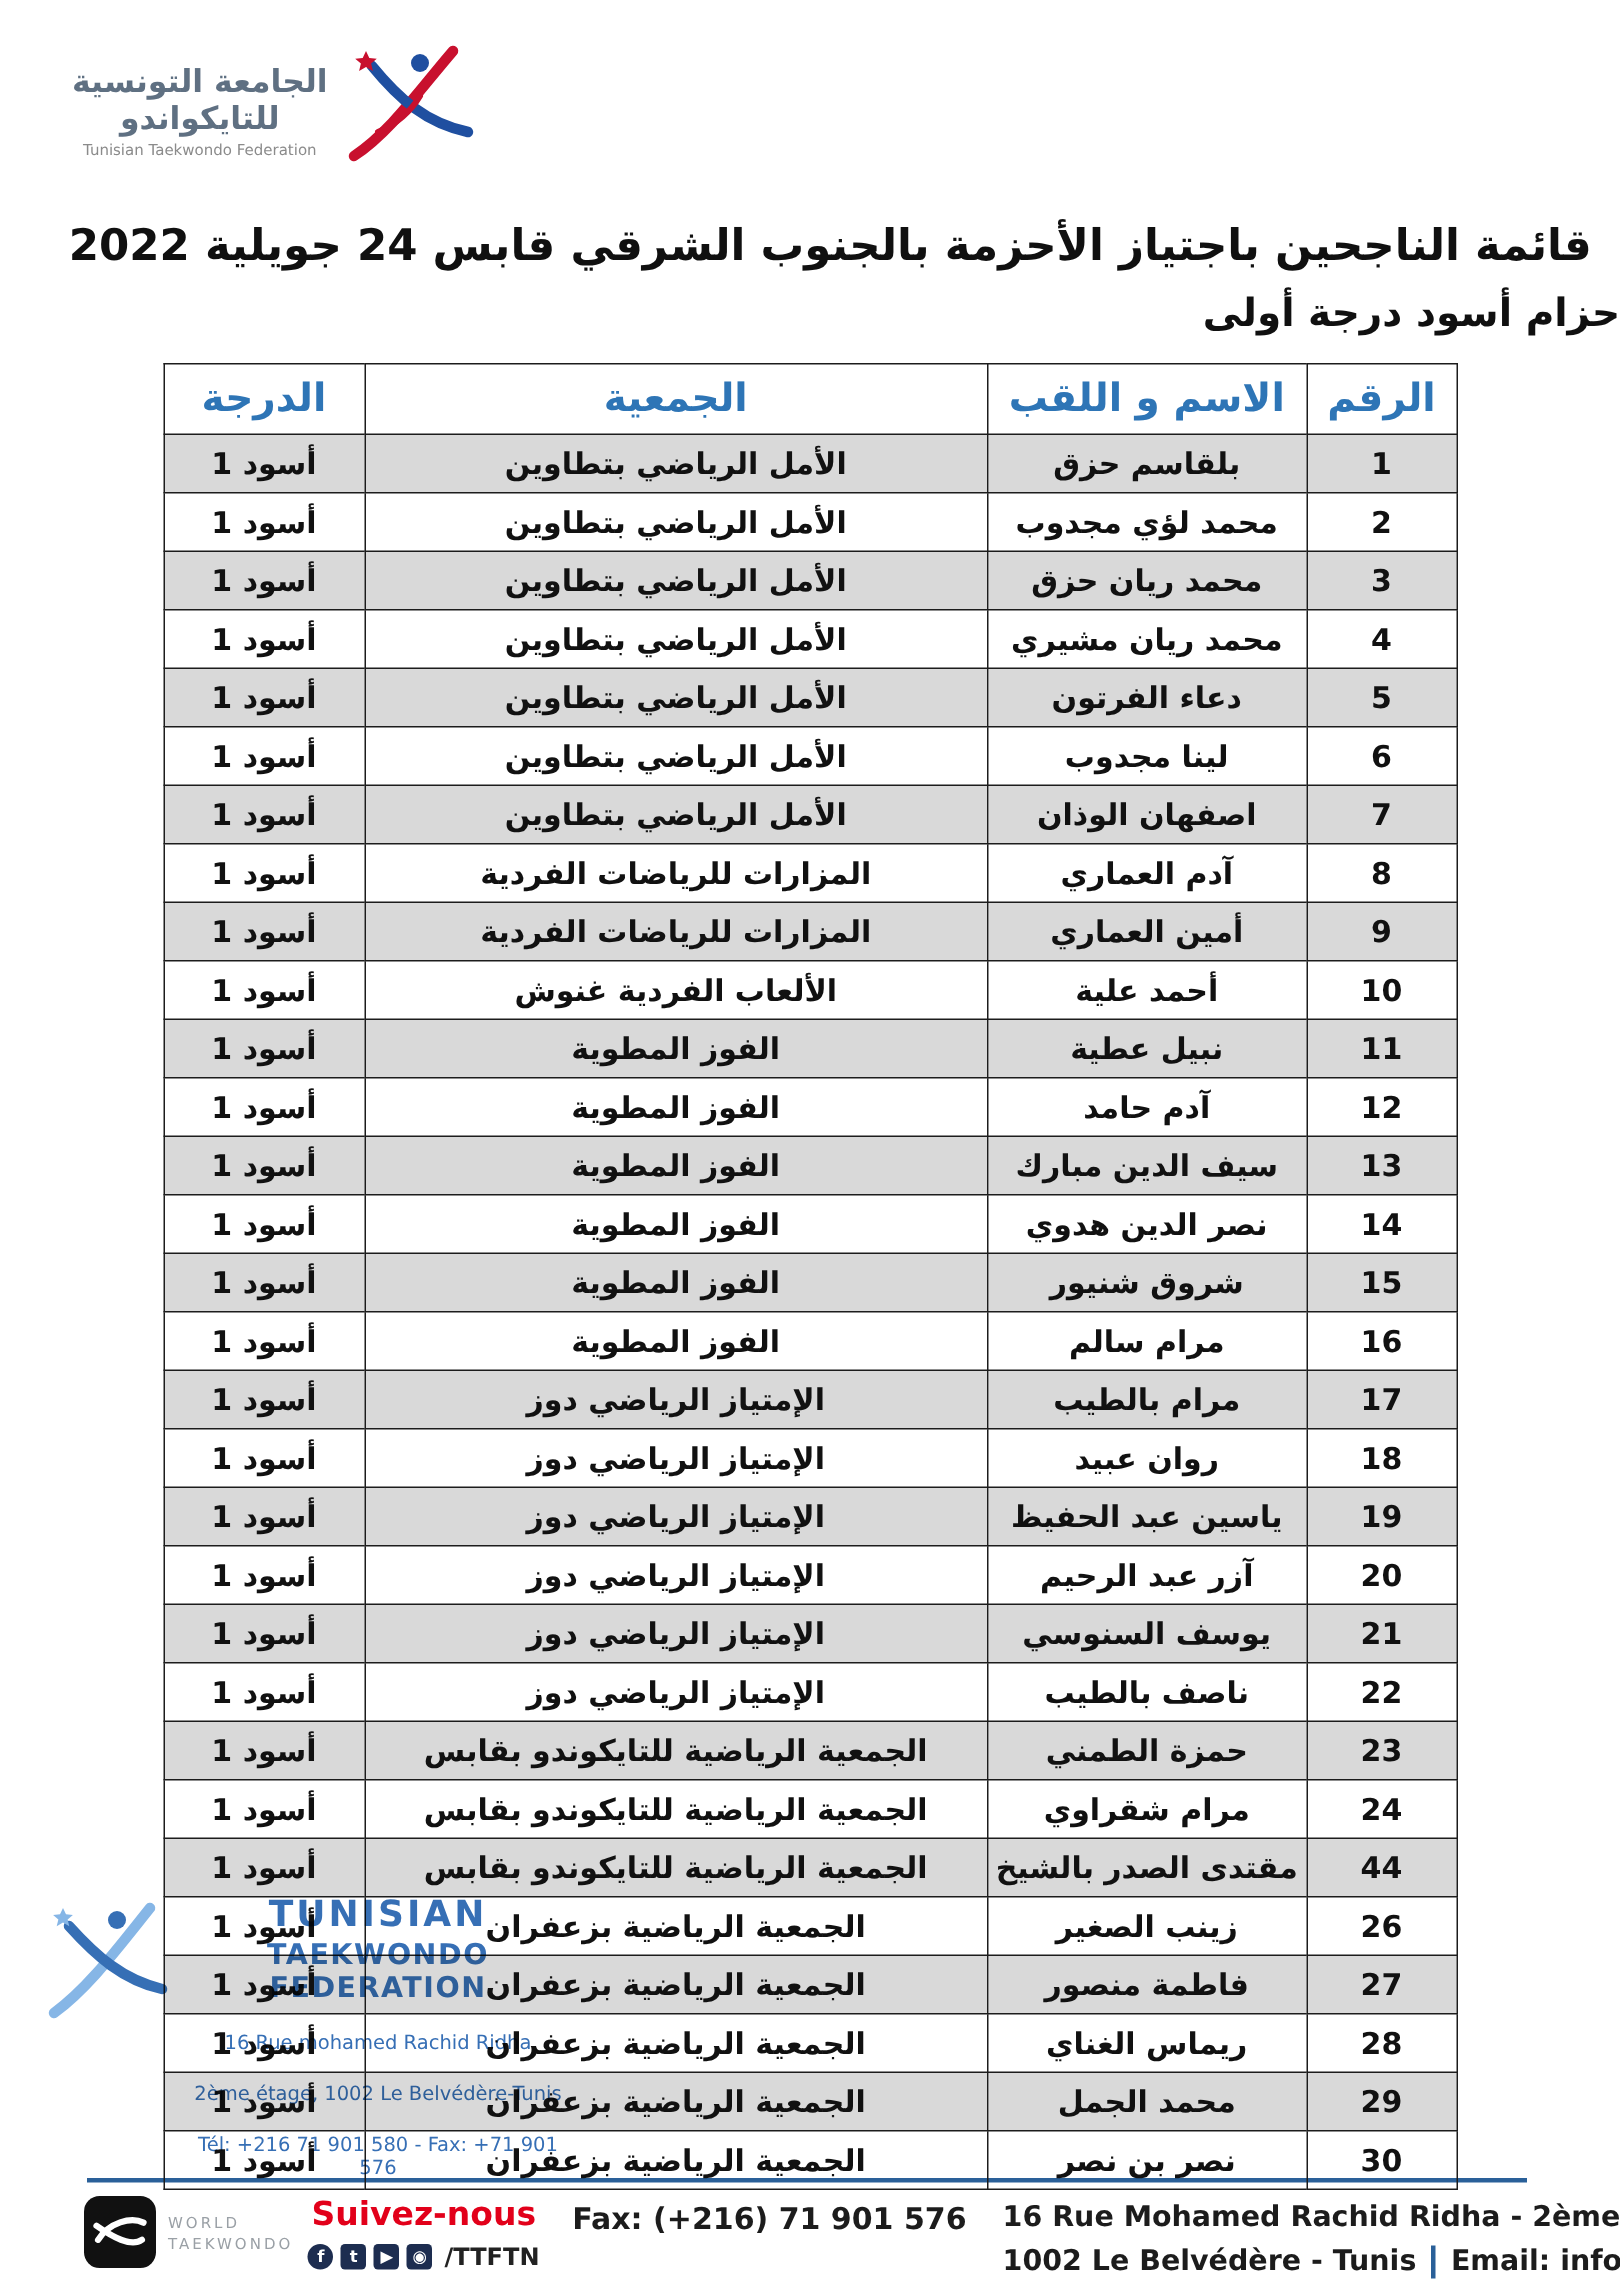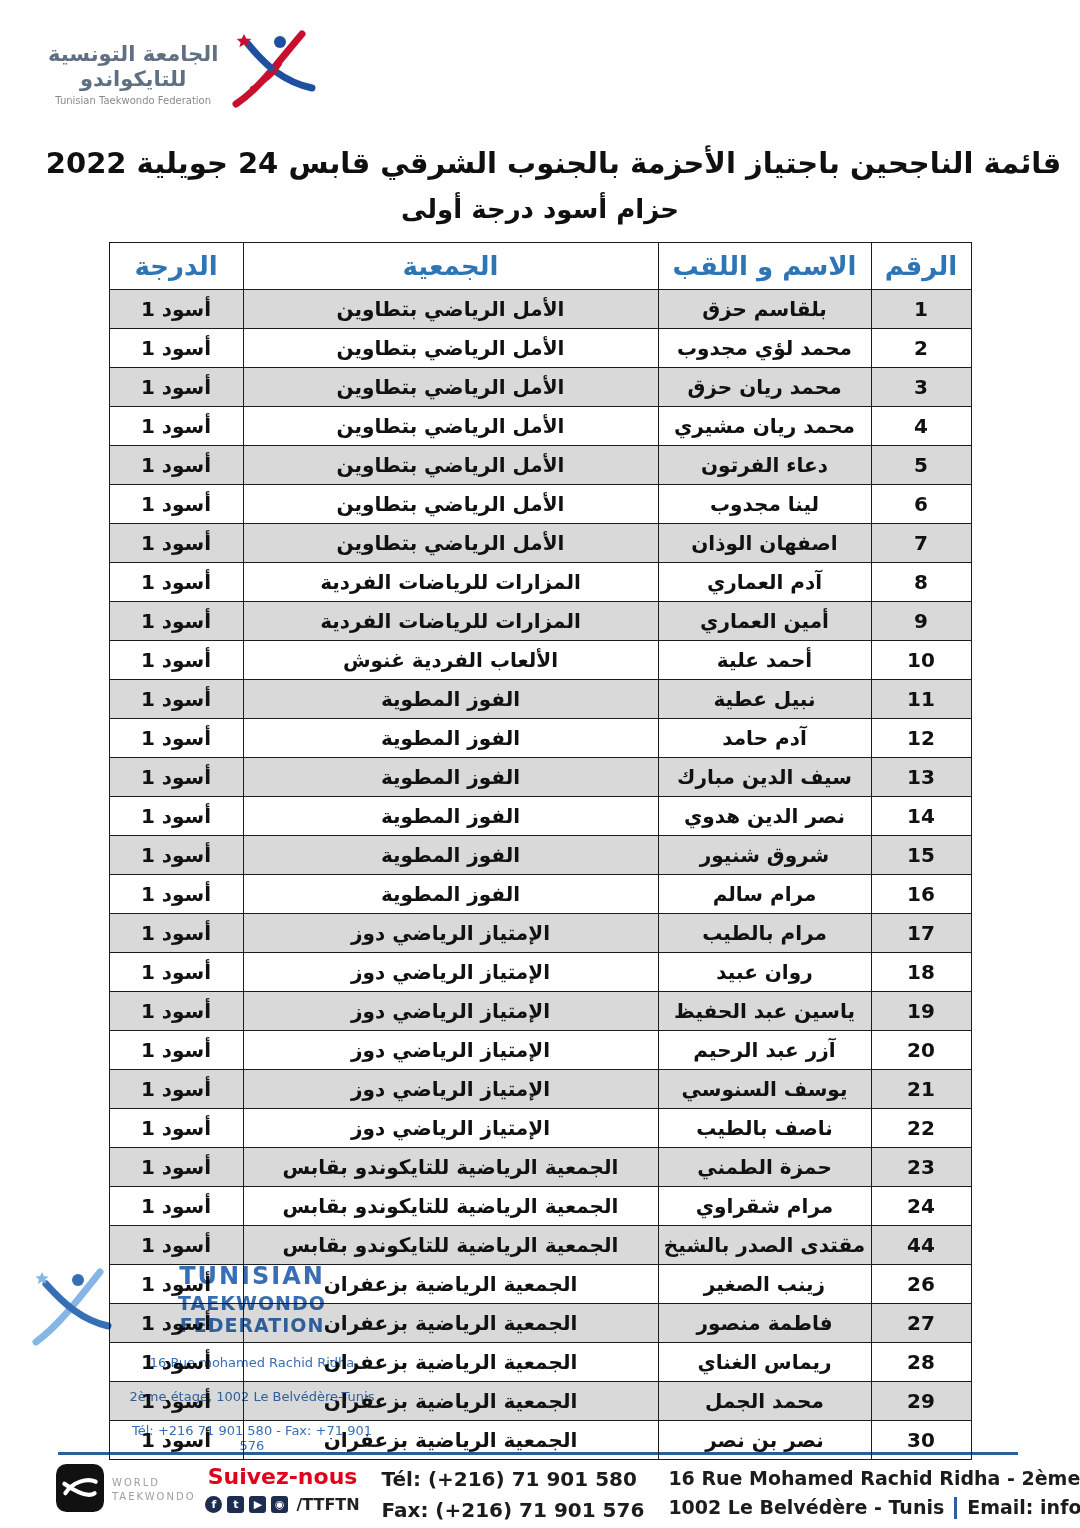--- a/index.html
+++ b/index.html
@@ -12,21 +12,21 @@
   .fed-block{display:flex;align-items:center;gap:4px;}
   .fed-text{text-align:center;color:#5f7082;direction:rtl;}
   .fed-name{font-size:21px;font-weight:bold;line-height:1.2;}
   .fed-en{font-size:10px;color:#8b8b8b;margin-top:3px;direction:ltr;}
   .ministry-block{display:flex;align-items:center;gap:16px;}
   .ministry-text{text-align:right;direction:rtl;}
   .ministry-name{font-size:22px;font-weight:bold;color:#3c3c3c;}
   .ministry-dept{font-size:14px;color:#7c7c7c;margin-top:4px;}
   
   .doc-title{direction:rtl;text-align:center;font-size:29px;font-weight:bold;color:#101010;margin-top:16px;padding-left:27px;}
-  .doc-subtitle{direction:rtl;text-align:center;font-size:26px;font-weight:bold;color:#101010;margin-top:14px;}
+  .doc-subtitle{direction:rtl;font-size:26px;font-weight:bold;color:#101010;margin-top:14px;}
   
   .results-table{border-collapse:collapse;margin:18px auto 0;direction:rtl;table-layout:fixed;width:862px;position:relative;z-index:1;}
   .results-table th,.results-table td{border:1px solid #1c1c1c;text-align:center;font-weight:bold;overflow:hidden;white-space:nowrap;}
   .results-table th{color:#2E75B6;font-size:26px;height:44px;background:#fff;}
   .results-table td{font-size:20px;height:38px;line-height:38px;padding:0 4px;color:#111;}
   .results-table tr.shade td{background:#d9d9d9;}
   
   .watermark{position:absolute;left:26px;top:1262px;width:360px;color:#2b67b1;z-index:5;
              mix-blend-mode:multiply;opacity:.95;display:flex;align-items:flex-start;gap:4px;}
   .wm-text{text-align:center;direction:ltr;}
@@ -322,21 +322,20 @@
         <span class="sicon">t</span>
         <span class="sicon">▶</span>
         <span class="sicon">◉</span>
         <span class="social-handle">/TTFTN</span>
       </div>
     </div>
 
     <div class="vdiv"></div>
 
     <div class="phone-block">
-      <div>Tél: (+216)  71 901 580</div>
       <div>Fax: (+216) 71 901 576</div>
     </div>
 
     <div class="vdiv"></div>
 
     <div class="addr-block">
       <div>16 Rue Mohamed Rachid Ridha - 2ème étage</div>
       <div class="addr-line2">
         <span>1002 Le Belvédère  - Tunis</span>
         <span class="email-div"></span>

